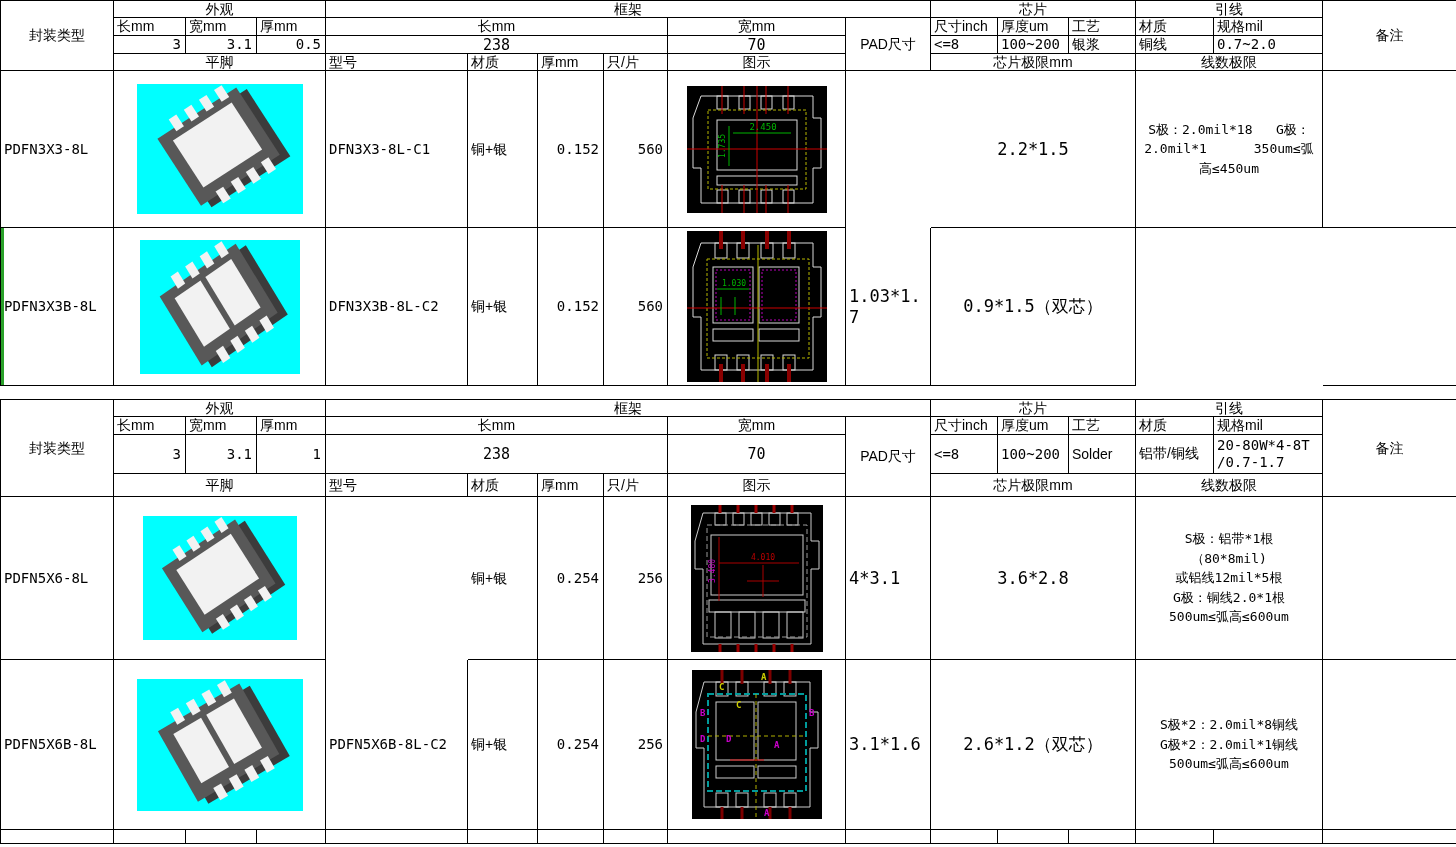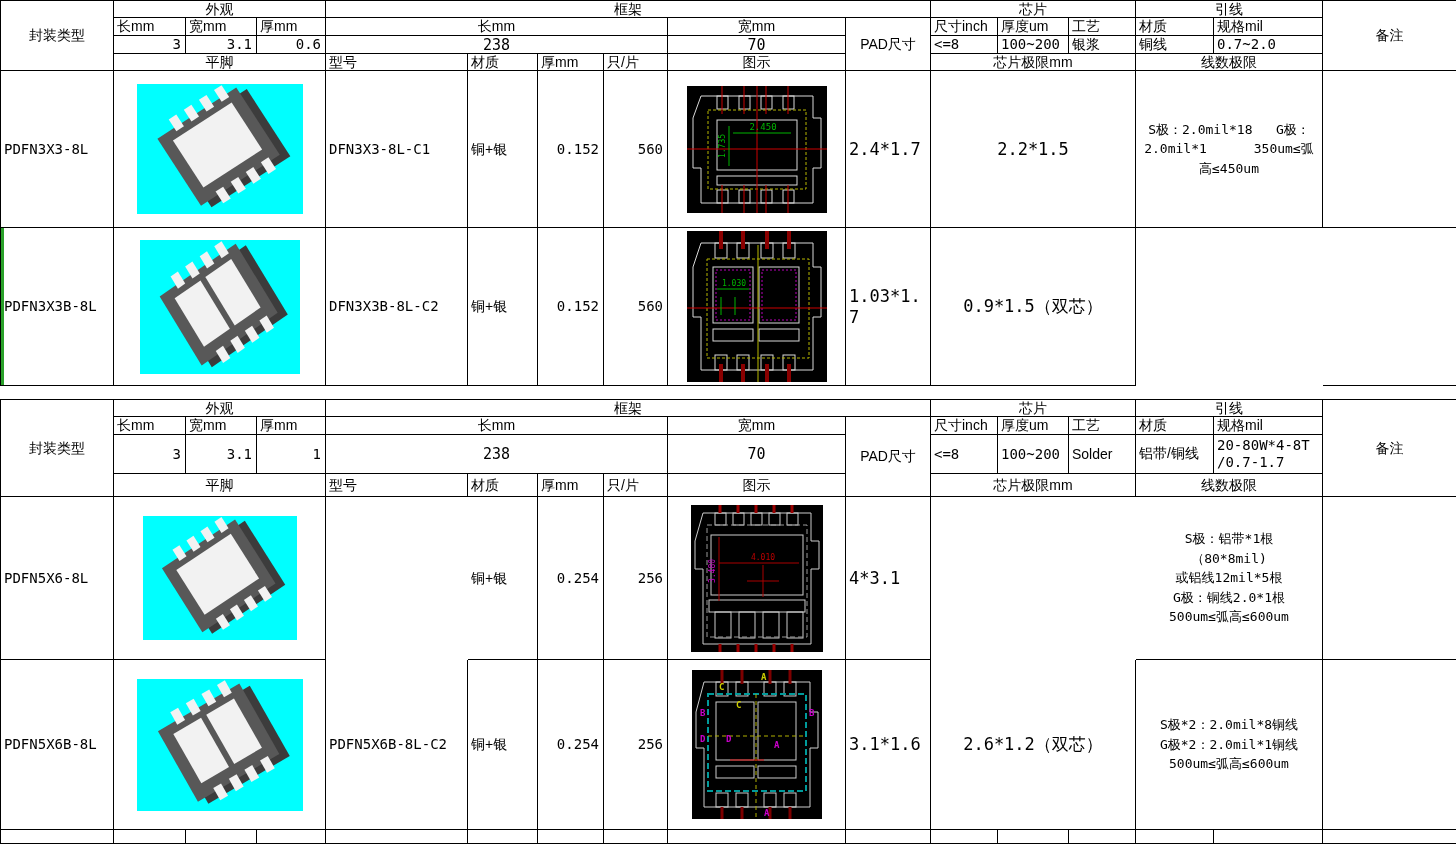--- a/index.html
+++ b/index.html
@@ -45,21 +45,21 @@
     <div class="c" style="grid-area:2/9/3/10">宽mm</div>
     <div class="c" style="grid-area:2/10/5/11">PAD尺寸</div>
     <div class="c l" style="grid-area:2/11/3/12">尺寸inch</div>
     <div class="c l" style="grid-area:2/12/3/13">厚度um</div>
     <div class="c l" style="grid-area:2/13/3/14">工艺</div>
     <div class="c l" style="grid-area:2/14/3/15">材质</div>
     <div class="c l" style="grid-area:2/15/3/16">规格mil</div>
 
     <div class="c r mono" style="grid-area:3/2/4/3">3</div>
     <div class="c r mono" style="grid-area:3/3/4/4">3.1</div>
-    <div class="c r mono" style="grid-area:3/4/4/5">0.6</div>
+    <div class="c r mono" style="grid-area:3/4/4/5">0.5</div>
     <div class="c mono mid" style="grid-area:3/5/4/9">238</div>
     <div class="c mono mid" style="grid-area:3/9/4/10">70</div>
     <div class="c l mono" style="grid-area:3/11/4/12">&lt;=8</div>
     <div class="c l mono" style="grid-area:3/12/4/13">100~200</div>
     <div class="c l" style="grid-area:3/13/4/14">银浆</div>
     <div class="c l" style="grid-area:3/14/4/15">
         <span class="matspan">铜线</span>
       </div>
     <div class="c l mono prewrap" style="grid-area:3/15/4/16">0.7~2.0</div>
 
@@ -127,21 +127,20 @@
             <line x1="101" y1="99" x2="101" y2="127"></line>
         </g>
         <g stroke="#00b400" fill="#00b400" font-family="DejaVu Sans Mono, monospace" font-size="9">
           <line x1="46" y1="47" x2="104" y2="47"></line>
           <text x="76" y="44" text-anchor="middle" stroke="none">2.450</text>
           <line x1="42" y1="40" x2="42" y2="80"></line>
           <text transform="rotate(-90 38 60)" x="38" y="60" text-anchor="middle" font-size="8" stroke="none">1.735</text>
         </g>
       </svg>
     </div>
-    <div class="c padcell" style="grid-area:5/10/6/11">2.4*1.7</div>
     <div class="c big mono" style="grid-area:5/11/6/14">2.2*1.5</div>
     <div class="c pre mono" style="grid-area:5/14/6/16">S极：2.0mil*18   G极：
 2.0mil*1      350um≤弧
 高≤450um</div>
     <div class="c" style="grid-area:5/16/6/17"></div>
 
     <div class="c l mono greenleft" style="grid-area:6/1/7/2">PDFN3X3B-8L</div>
     <div class="c" style="grid-area:6/2/7/5">
       <svg width="160" height="134" viewBox="0 0 166 130" preserveAspectRatio="none">
         <rect width="166" height="130" fill="#00ffff"></rect>
@@ -319,20 +318,21 @@
           <line x1="28" y1="58" x2="108" y2="58"></line>
           <line x1="28" y1="32" x2="28" y2="96"></line>
           <line x1="56" y1="76" x2="88" y2="76"></line>
             <line x1="72" y1="60" x2="72" y2="92"></line>
         </g>
         <text x="72" y="55" text-anchor="middle" fill="#bb0000" font-family="DejaVu Sans Mono, monospace" font-size="8">4.010</text>
         <text transform="rotate(-90 24 66)" x="24" y="66" text-anchor="middle" fill="#cc00cc" font-family="DejaVu Sans Mono, monospace" font-size="8">3.480</text>
       </svg>
     </div>
     <div class="c padcell" style="grid-area:5/10/6/11">4*3.1</div>
+    <div class="c big mono" style="grid-area:5/11/6/14">3.6*2.8</div>
     <div class="c pre mono" style="grid-area:5/14/6/16">S极：铝带*1根
 （80*8mil)
 或铝线12mil*5根
 G极：铜线2.0*1根
 500um≤弧高≤600um</div>
     <div class="c" style="grid-area:5/16/6/17"></div>
 
     <div class="c l mono" style="grid-area:6/1/7/2">PDFN5X6B-8L</div>
     <div class="c" style="grid-area:6/2/7/5">
       <svg width="166" height="132" viewBox="0 0 166 130" preserveAspectRatio="none">

